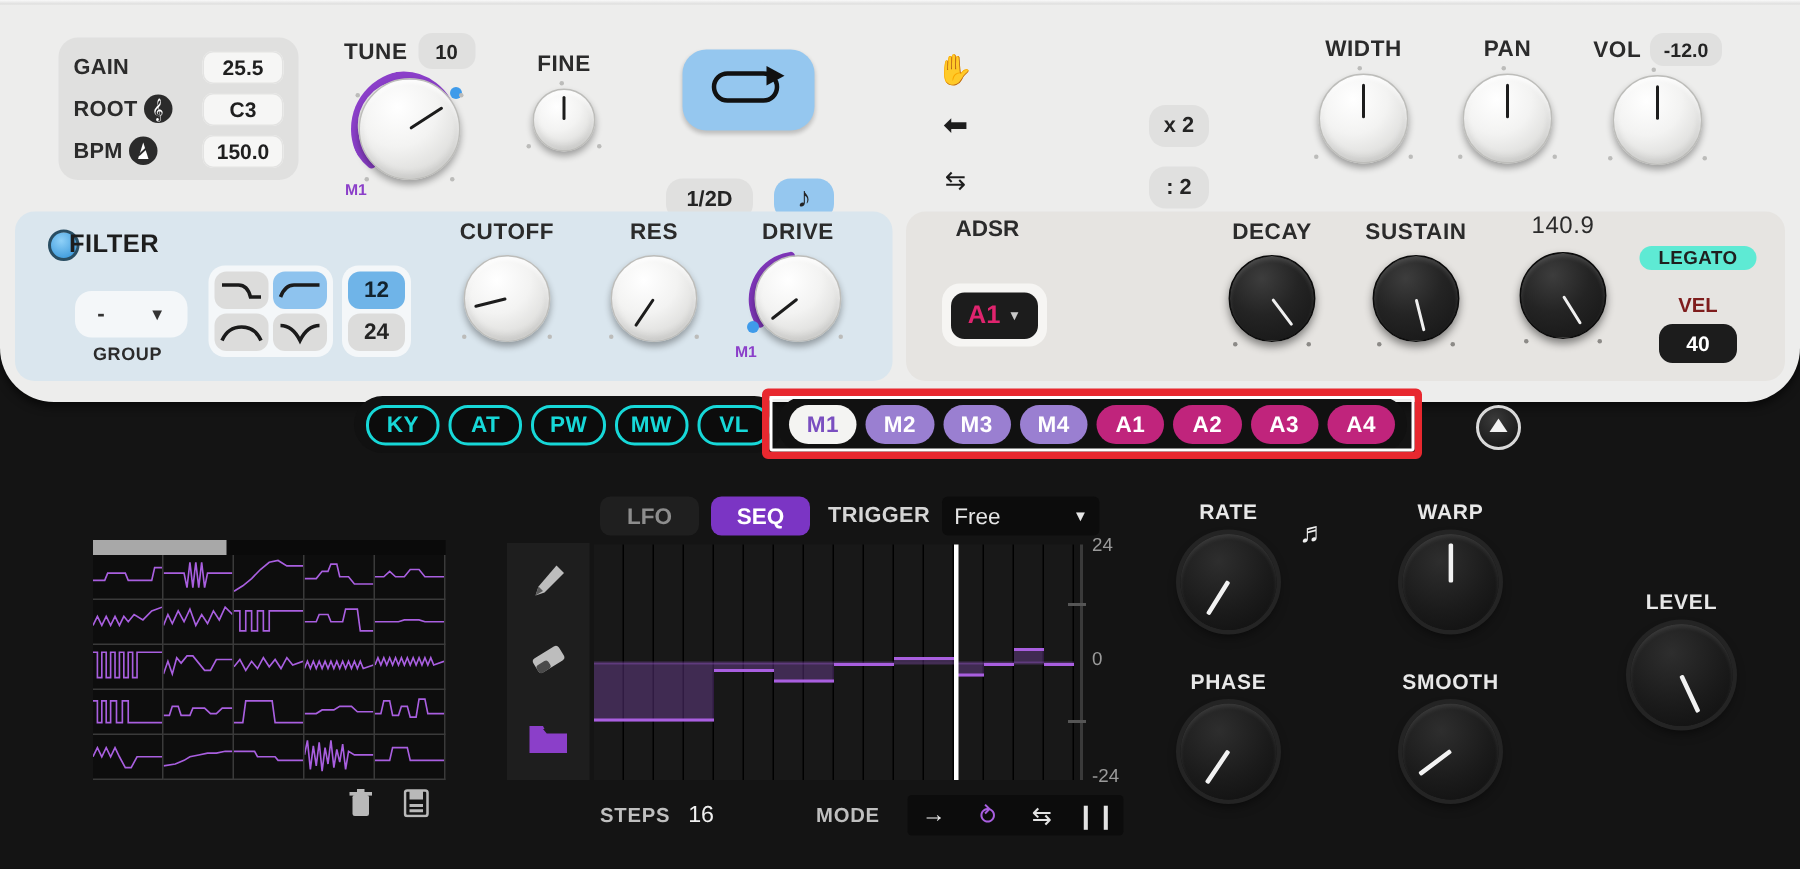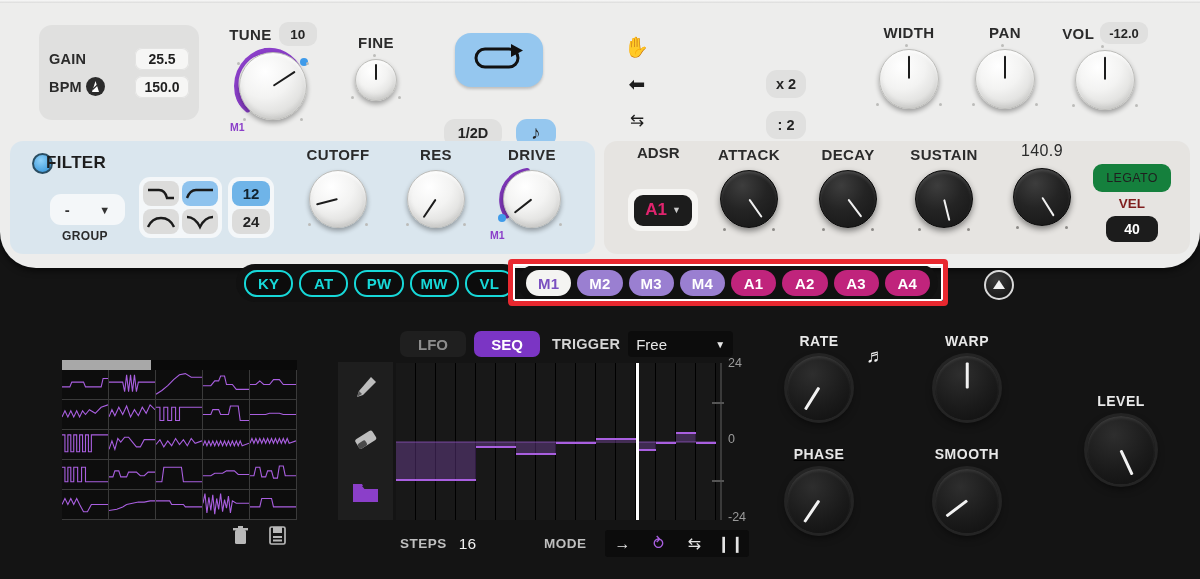--- a/index.html
+++ b/index.html
@@ -116,24 +116,24 @@
            box-shadow:0 3px 6px rgba(0,0,0,.45), inset 0 2px 3px rgba(255,255,255,.14);
            border:1px solid #0b0b0b;}
   .kdark .ptr{ position:absolute; left:50%; top:50%; width:2px; height:40%;
                background:#f0f0f0; transform-origin:50% 100%; border-radius:1px;}
   .adsrsel { position:absolute; left:628px; top:189px; width:70px; height:42px;
              background:#f6f5f3; border-radius:12px; display:flex;
              align-items:center; justify-content:center;}
   .adsrsel i { width:58px; height:31px; background:#1c1c1c; border-radius:9px;
                display:flex; align-items:center; justify-content:center; gap:5px;
                font-style:normal; font-size:17px; font-weight:bold; color:#e0246e;}
-  .legato { position:absolute; left:1093px; top:164px; width:78px; height:28px;
-            background:#15803d; border-radius:9px; display:flex;
+  .legato { position:absolute; left:1093px; top:164px; width:78px; height:16px;
+            background:#5eead4; border-radius:9px; display:flex;
             align-items:center; justify-content:center; font-size:12.5px;
-            font-weight:normal; color:#1f1f1f; letter-spacing:.3px;}
+            font-weight:bold; color:#1f1f1f; letter-spacing:.3px;}
   .vellab { position:absolute; left:1093px; top:196px; width:78px; text-align:center;
             font-size:13.5px; font-weight:bold; color:#7f1d1d;}
   .velval { position:absolute; left:1106px; top:216px; width:52px; height:26px;
             background:#1c1c1c; border-radius:9px; display:flex;
             align-items:center; justify-content:center; font-size:14px;
             font-weight:bold; color:#fff;}
 
   
   .tabstrip { position:absolute; left:236px; top:264px; height:38px;
               background:#111; border-radius:19px; display:flex; align-items:center;
@@ -237,20 +237,25 @@
 <div id="app">
 
   <div class="chassis">
 
     <div class="infobox">
       <div class="inforow">
         <span class="infolab">GAIN</span>
         <span class="infoval">25.5</span>
       </div>
       <div class="inforow">
+        <span class="infolab">ROOT</span>
+        <span class="infoicon">𝄞</span>
+        <span class="infoval">C3</span>
+      </div>
+      <div class="inforow">
         <span class="infolab">BPM</span>
         <span class="infoicon">
           <svg width="13" height="13" viewBox="0 0 13 13">
               <path d="M6.5 1 L10 12 L3 12 Z" fill="#fff"></path>
               <path d="M3.6 9.5 L10 3.5" stroke="#2b2b2b" stroke-width="1.2"></path>
             </svg>
         </span>
         <span class="infoval">150.0</span>
       </div>
     </div>
@@ -423,30 +428,20 @@
 
     <div class="adsrpanel"></div>
     <div style="position:absolute;left:637px;top:144px;font-size:15px;font-weight:bold;color:#2b2b2b;">ADSR</div>
     <div class="adsrsel">
       <i>
           <span>A1</span>
           <span style="font-size:9px;color:#c9c9c9;">▼</span>
         </i>
     </div>
 
-    <div class="knobwrap" style="left:703px; top:146px; width:92px;">
-      <div class="klabel">ATTACK</div>
-      <div style="position:relative;width:58px;height:58px;margin:7px auto 0;">
-        <div class="kdark" style="width:58px;height:58px;">
-            <div class="ptr" style="transform:translate(-50%,-100%) rotate(145deg);"></div>
-          </div>
-        <div class="dot" style="left:3px;bottom:-3px;background:#8c8a87;"></div>
-          <div class="dot" style="right:3px;bottom:-3px;background:#8c8a87;"></div>
-      </div>
-    </div>
     <div class="knobwrap" style="left:802px; top:146px; width:92px;">
       <div class="klabel">DECAY</div>
       <div style="position:relative;width:58px;height:58px;margin:7px auto 0;">
         <div class="kdark" style="width:58px;height:58px;">
             <div class="ptr" style="transform:translate(-50%,-100%) rotate(143deg);"></div>
           </div>
         <div class="dot" style="left:3px;bottom:-3px;background:#8c8a87;"></div>
           <div class="dot" style="right:3px;bottom:-3px;background:#8c8a87;"></div>
       </div>
     </div>
@@ -753,21 +748,21 @@
     </div>
   </div>
   <div class="noteicon" style="left:866px; top:345px;">♬</div>
 
   <div class="dk" style="left:926px; top:333px; width:82px;">
     <div class="dklabel">WARP</div>
     <div class="ring" style="width:64px;height:64px;margin-top:7px;">
       <div class="ptr" style="transform:translate(-50%,-100%) rotate(0deg);"></div>
     </div>
   </div>
-  <div class="dk" style="left:778px; top:446px; width:82px;text-decoration:underline;">
+  <div class="dk" style="left:778px; top:446px; width:82px;">
     <div class="dklabel">PHASE</div>
     <div class="ring" style="width:64px;height:64px;margin-top:7px;">
       <div class="ptr" style="transform:translate(-50%,-100%) rotate(-146deg);"></div>
     </div>
   </div>
   <div class="dk" style="left:926px; top:446px; width:82px;">
     <div class="dklabel">SMOOTH</div>
     <div class="ring" style="width:64px;height:64px;margin-top:7px;">
       <div class="ptr" style="transform:translate(-50%,-100%) rotate(-127deg);"></div>
     </div>

